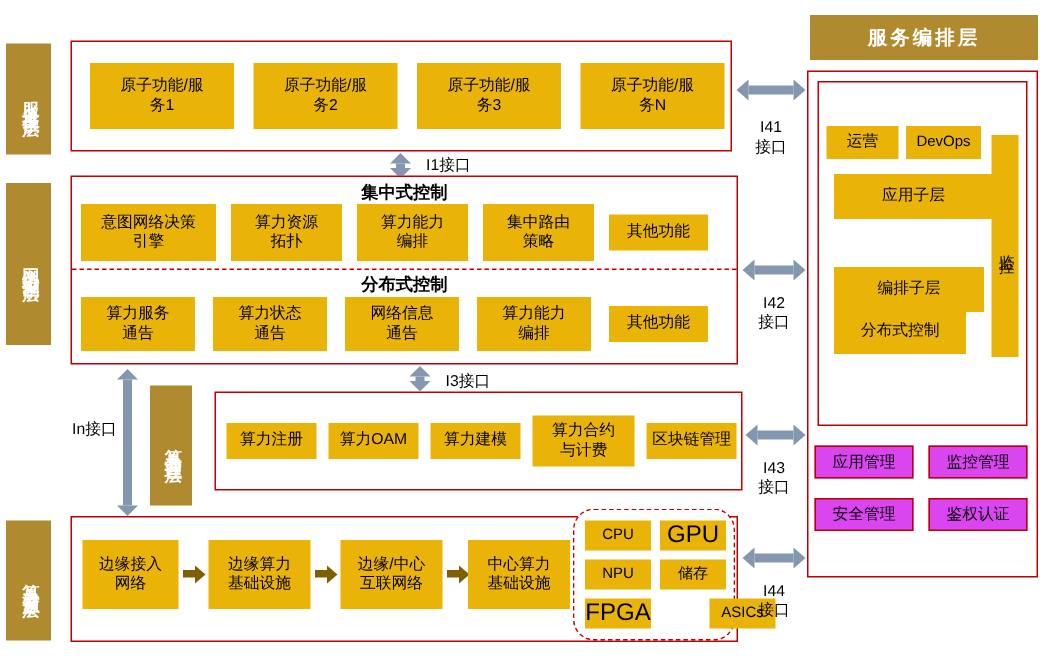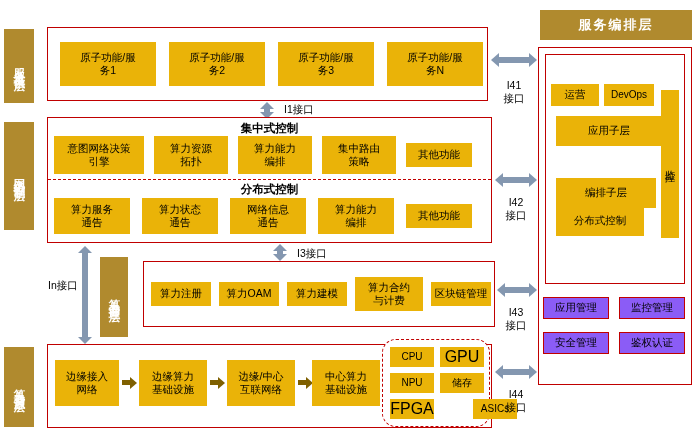--- a/index.html
+++ b/index.html
@@ -18,21 +18,21 @@
     font-weight:bold; font-size:13px; display:flex; align-items:center; justify-content:center;
     letter-spacing:2px;
   }
   .red-box { position:absolute; box-sizing:border-box; border:1.5px solid #C00000; background:#fff; }
   .gray-box {
     position:absolute; box-sizing:border-box; background:#eab308;
     display:flex; align-items:center; justify-content:center; text-align:center;
     font-size:10.5px; line-height:1.25; color:#000;
   }
   .white-red-box {
-    position:absolute; box-sizing:border-box; background:#8b5cf6; border:1.2px solid #C00000;
+    position:absolute; box-sizing:border-box; background:#d946ef; border:1.2px solid #C00000;
     display:flex; align-items:center; justify-content:center; text-align:center;
     font-size:10.5px; color:#000;
   }
   .sec-title { position:absolute; font-weight:bold; font-size:11.5px; text-align:center; }
   .dashed-line { position:absolute; border-top:1.5px dashed #C00000; height:0; }
   .dashed-round { position:absolute; box-sizing:border-box; border:1.5px dashed #C00000; border-radius:14px; background:#fff; }
   .iface-label { position:absolute; font-size:10.5px; color:#000; }
   .iface-label2 { position:absolute; font-size:10.5px; color:#000; text-align:center; line-height:1.25; width:28px; }
   
   .h-arrow { position:absolute; height:6px; background:#8497B0; }

